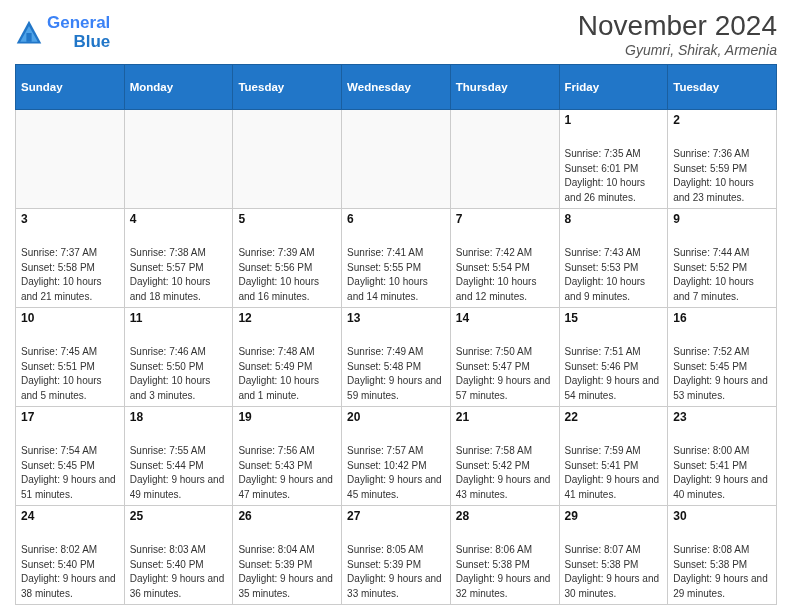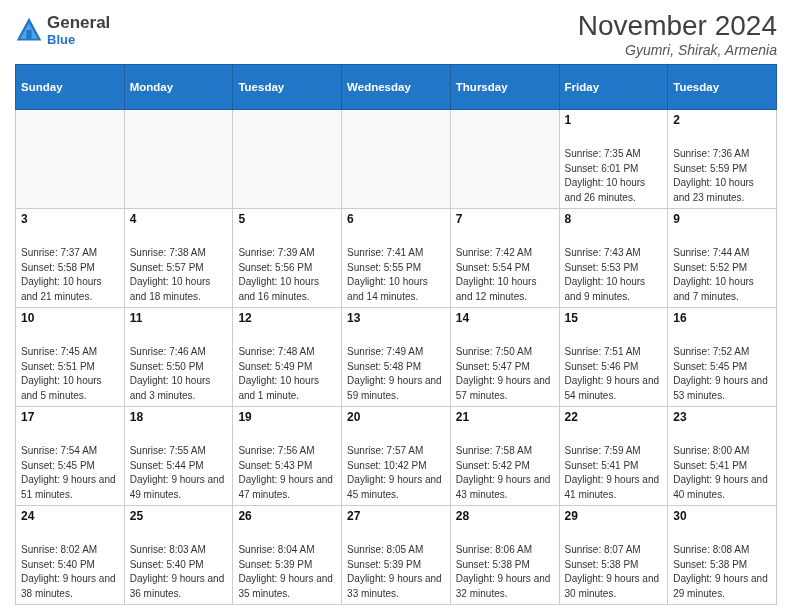--- a/index.html
+++ b/index.html
@@ -106,22 +106,22 @@
 
 <div class="page">
   <div class="header">
     <div class="logo">
       <svg class="logo-icon" width="32" height="32" viewBox="0 0 32 32">
         <polygon points="16,2 30,28 2,28" fill="#2176c8"></polygon>
         <polygon points="16,8 26,26 6,26" fill="#4fa3e8"></polygon>
         <rect x="13" y="16" width="6" height="10" fill="#2176c8"></rect>
       </svg>
       <div class="logo-text">
-        <div style="color:#404040;font-weight:bold;font-size:17px;line-height:1.1;">General</div>
-        <div style="color:#2176c8;font-weight:bold;font-size:13px;line-height:1.1;">Blue</div>
+        <div style="color:#3b82f6;font-weight:bold;font-size:17px;line-height:1.1;">General</div>
+        <div style="color:#2176c8;font-weight:bold;font-size:17px;line-height:1.1;text-align:right;">Blue</div>
       </div>
     </div>
     <div class="title-block">
       <div class="month-title">November 2024</div>
       <div class="location">Gyumri, Shirak, Armenia</div>
     </div>
   </div>
 
   <div class="calendar">
     <table class="cal-table">

